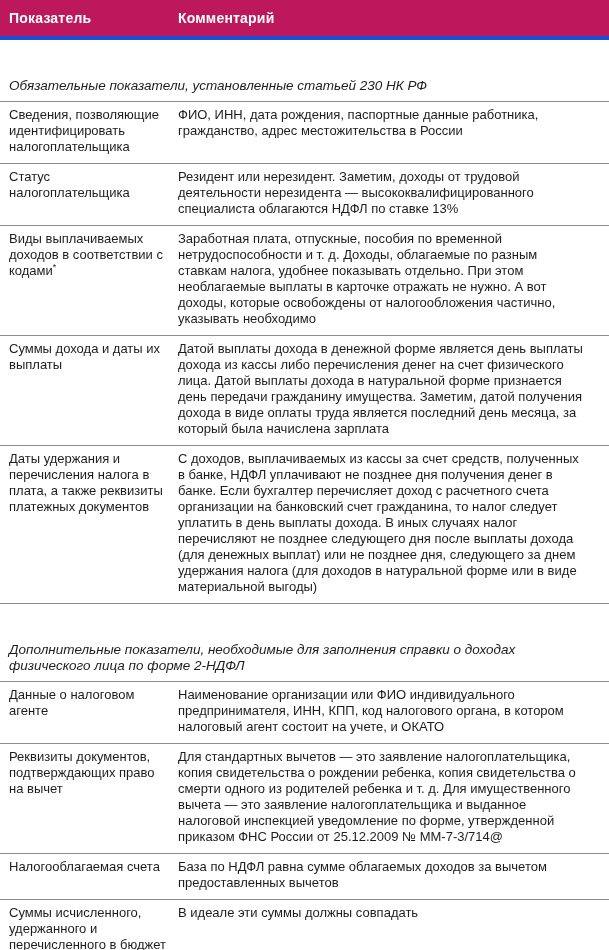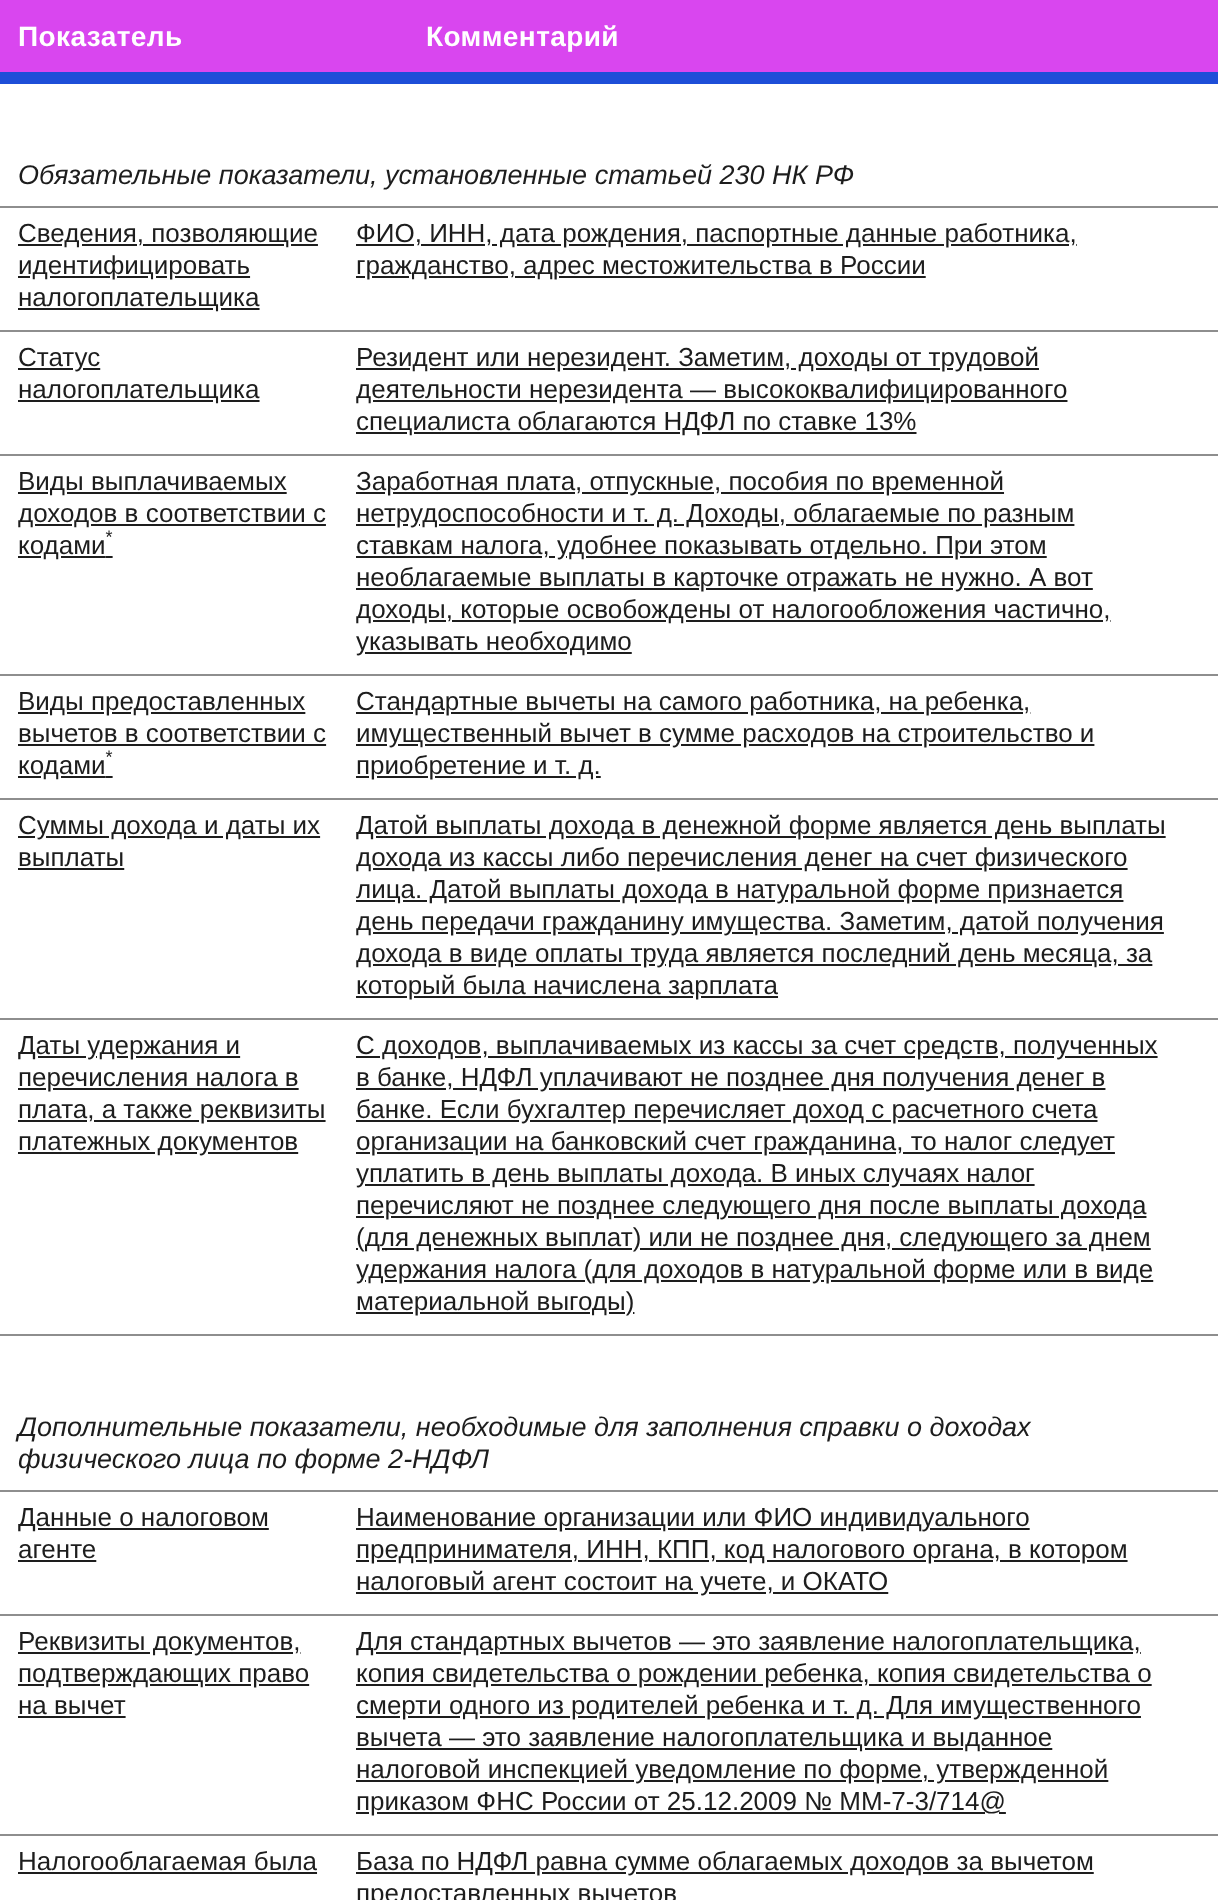--- a/index.html
+++ b/index.html
@@ -16,27 +16,26 @@
       background: #ffffff;
     }
     .table {
       width: 609px;
     }
     
     .thead {
       display: flex;
       align-items: center;
       height: 36px;
-      background: #d946ef;
-      border-bottom: 6px solid #1d4ed8;
+      background: #be185d;
+      border-bottom: 4px solid #1d4ed8;
       color: #ffffff;
       font-weight: bold;
       font-size: 14px;
       letter-spacing: 0.2px;
-      gap: 35px;
     }
     .col-left {
       width: 178px;
       flex-shrink: 0;
       box-sizing: border-box;
       padding-left: 9px;
       padding-right: 12px;
     }
     .col-right {
       flex: 1;
@@ -55,21 +54,20 @@
     
     .row {
       display: flex;
       font-size: 13px;
       line-height: 16px;
       padding: 5px 0 8px 0;
       border-bottom: 1px solid #8e8e8e;
     }
     .cell {
       box-sizing: border-box;
-      text-decoration: underline;
     }
     sup.fn {
       font-size: 9px;
       line-height: 0;
     }
     
     .page-gap {
       height: 9px;
       border-bottom: 1px solid #8e8e8e;
     }
@@ -95,24 +93,20 @@
     <div class="row">
       <div class="cell col-left"><span>Статус налогоплательщика</span></div>
       <div class="cell col-right">Резидент или нерезидент. Заметим, доходы от трудовой деятельности нерезидента — высококвалифицированного специалиста облагаются НДФЛ по ставке 13%</div>
     </div>
 
     <div class="row">
       <div class="cell col-left"><span>Виды выплачиваемых доходов в соответствии с кодами</span><sup class="fn">*</sup></div>
       <div class="cell col-right">Заработная плата, отпускные, пособия по временной нетрудоспособности и т. д. Доходы, облагаемые по разным ставкам налога, удобнее показывать отдельно. При этом необлагаемые выплаты в карточке отражать не нужно. А вот доходы, которые освобождены от налогообложения частично, указывать необходимо</div>
     </div>
 
-    <div class="row">
-      <div class="cell col-left"><span>Виды предоставленных вычетов в соответствии с кодами</span><sup class="fn">*</sup></div>
-      <div class="cell col-right">Стандартные вычеты на самого работника, на ребенка, имущественный вычет в сумме расходов на строительство и приобретение и т. д.</div>
-    </div>
 
     <div class="row">
       <div class="cell col-left"><span>Суммы дохода и даты их выплаты</span></div>
       <div class="cell col-right">Датой выплаты дохода в денежной форме является день выплаты дохода из кассы либо перечисления денег на счет физического лица. Датой выплаты дохода в натуральной форме признается день передачи гражданину имущества. Заметим, датой получения дохода в виде оплаты труда является последний день месяца, за который была начислена зарплата</div>
     </div>
 
     <div class="row">
       <div class="cell col-left"><span>Даты удержания и перечисления налога в плата, а также реквизиты платежных документов</span></div>
       <div class="cell col-right">С доходов, выплачиваемых из кассы за счет средств, полученных в банке, НДФЛ уплачивают не позднее дня получения денег в банке. Если бухгалтер перечисляет доход с расчетного счета организации на банковский счет гражданина, то налог следует уплатить в день выплаты дохода. В иных случаях налог перечисляют не позднее следующего дня после выплаты дохода (для денежных выплат) или не позднее дня, следующего за днем удержания налога (для доходов в натуральной форме или в виде материальной выгоды)</div>
     </div>
@@ -123,21 +117,21 @@
       <div class="cell col-left"><span>Данные о налоговом агенте</span></div>
       <div class="cell col-right">Наименование организации или ФИО индивидуального предпринимателя, ИНН, КПП, код налогового органа, в котором налоговый агент состоит на учете, и ОКАТО</div>
     </div>
 
     <div class="row">
       <div class="cell col-left"><span>Реквизиты документов, подтверждающих право на вычет</span></div>
       <div class="cell col-right">Для стандартных вычетов — это заявление налогоплательщика, копия свидетельства о рождении ребенка, копия свидетельства о смерти одного из родителей ребенка и т. д. Для имущественного вычета — это заявление налогоплательщика и выданное налоговой инспекцией уведомление по форме, утвержденной приказом ФНС России от 25.12.2009 № ММ-7-3/714@</div>
     </div>
 
     <div class="row">
-      <div class="cell col-left"><span>Налогооблагаемая была</span></div>
+      <div class="cell col-left"><span>Налогооблагаемая счета</span></div>
       <div class="cell col-right">База по НДФЛ равна сумме облагаемых доходов за вычетом предоставленных вычетов</div>
     </div>
 
     <div class="row">
       <div class="cell col-left"><span>Суммы исчисленного, удержанного и перечисленного в бюджет НДФЛ</span></div>
       <div class="cell col-right">В идеале эти суммы должны совпадать</div>
     </div>
 
     <div class="page-gap"></div>
 

